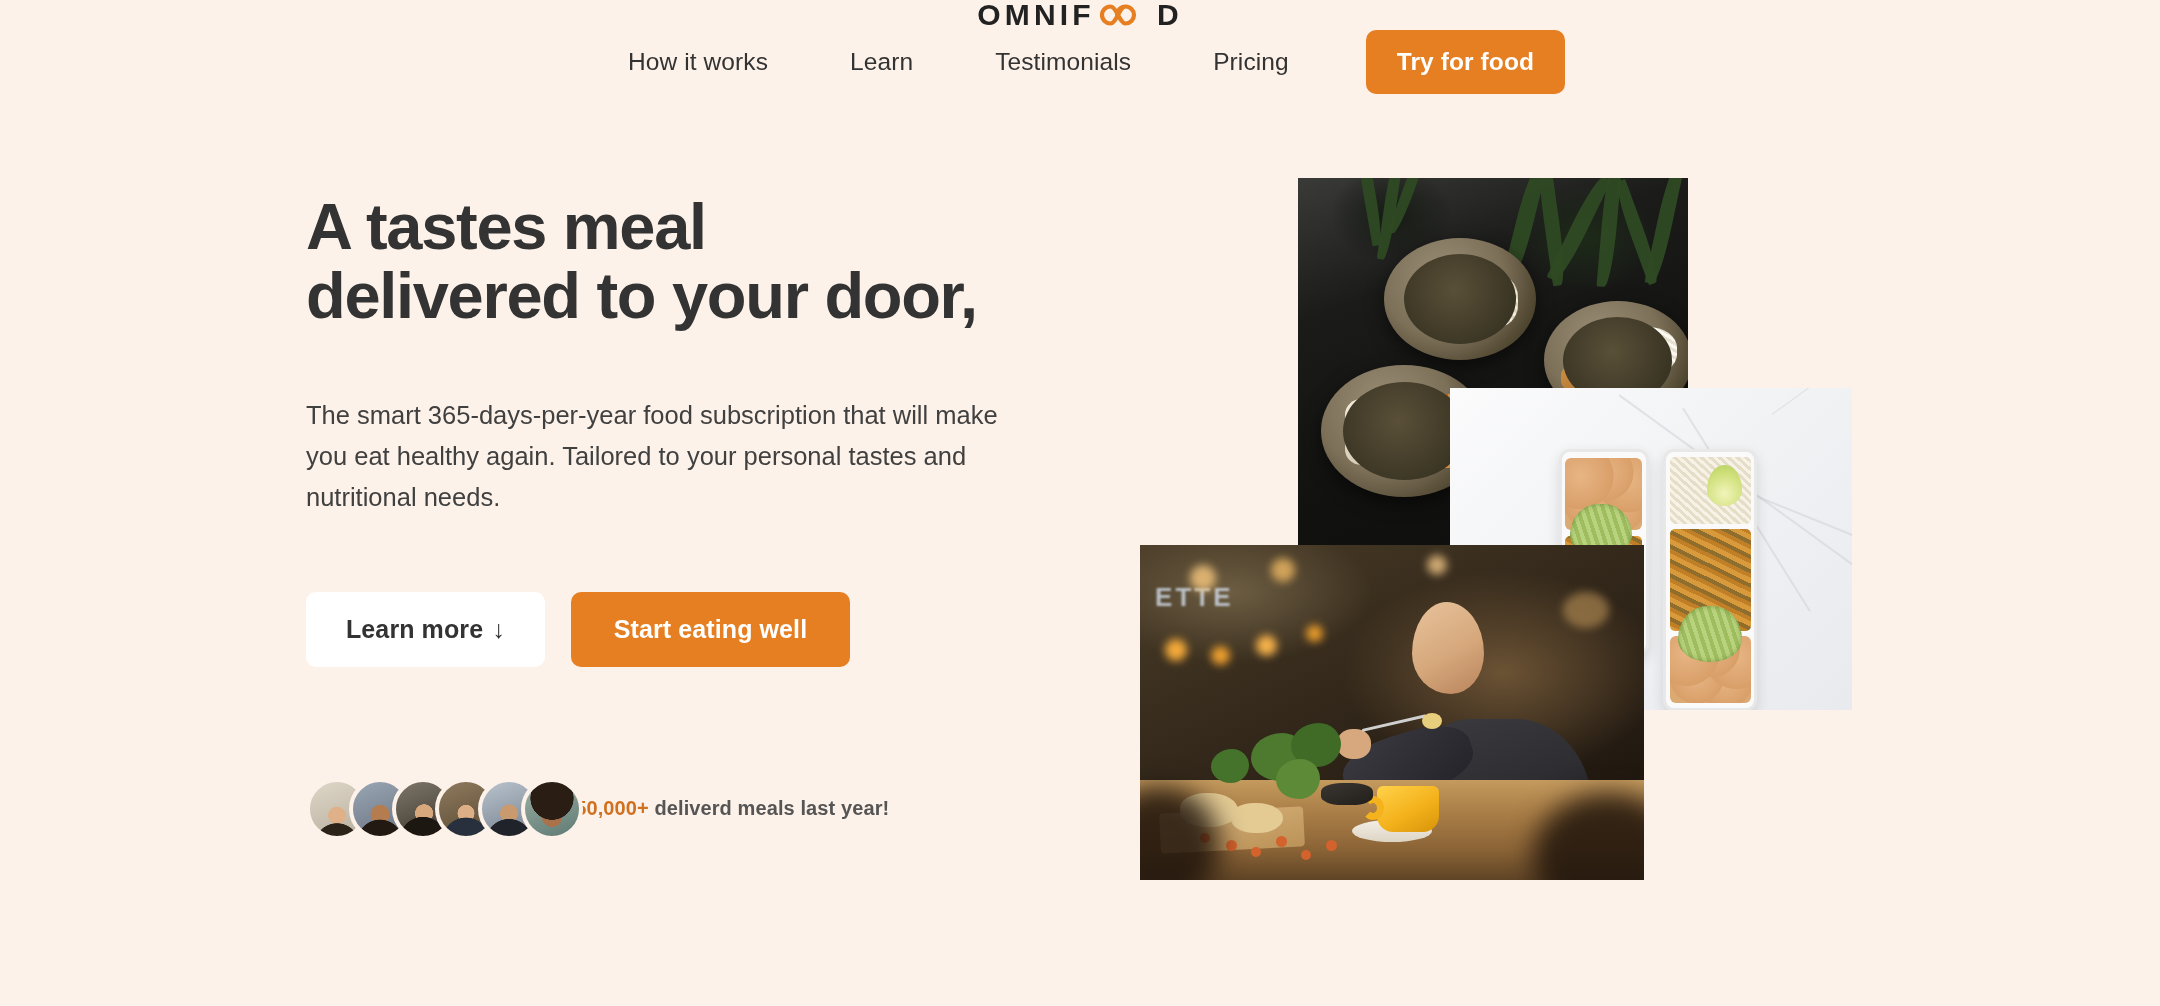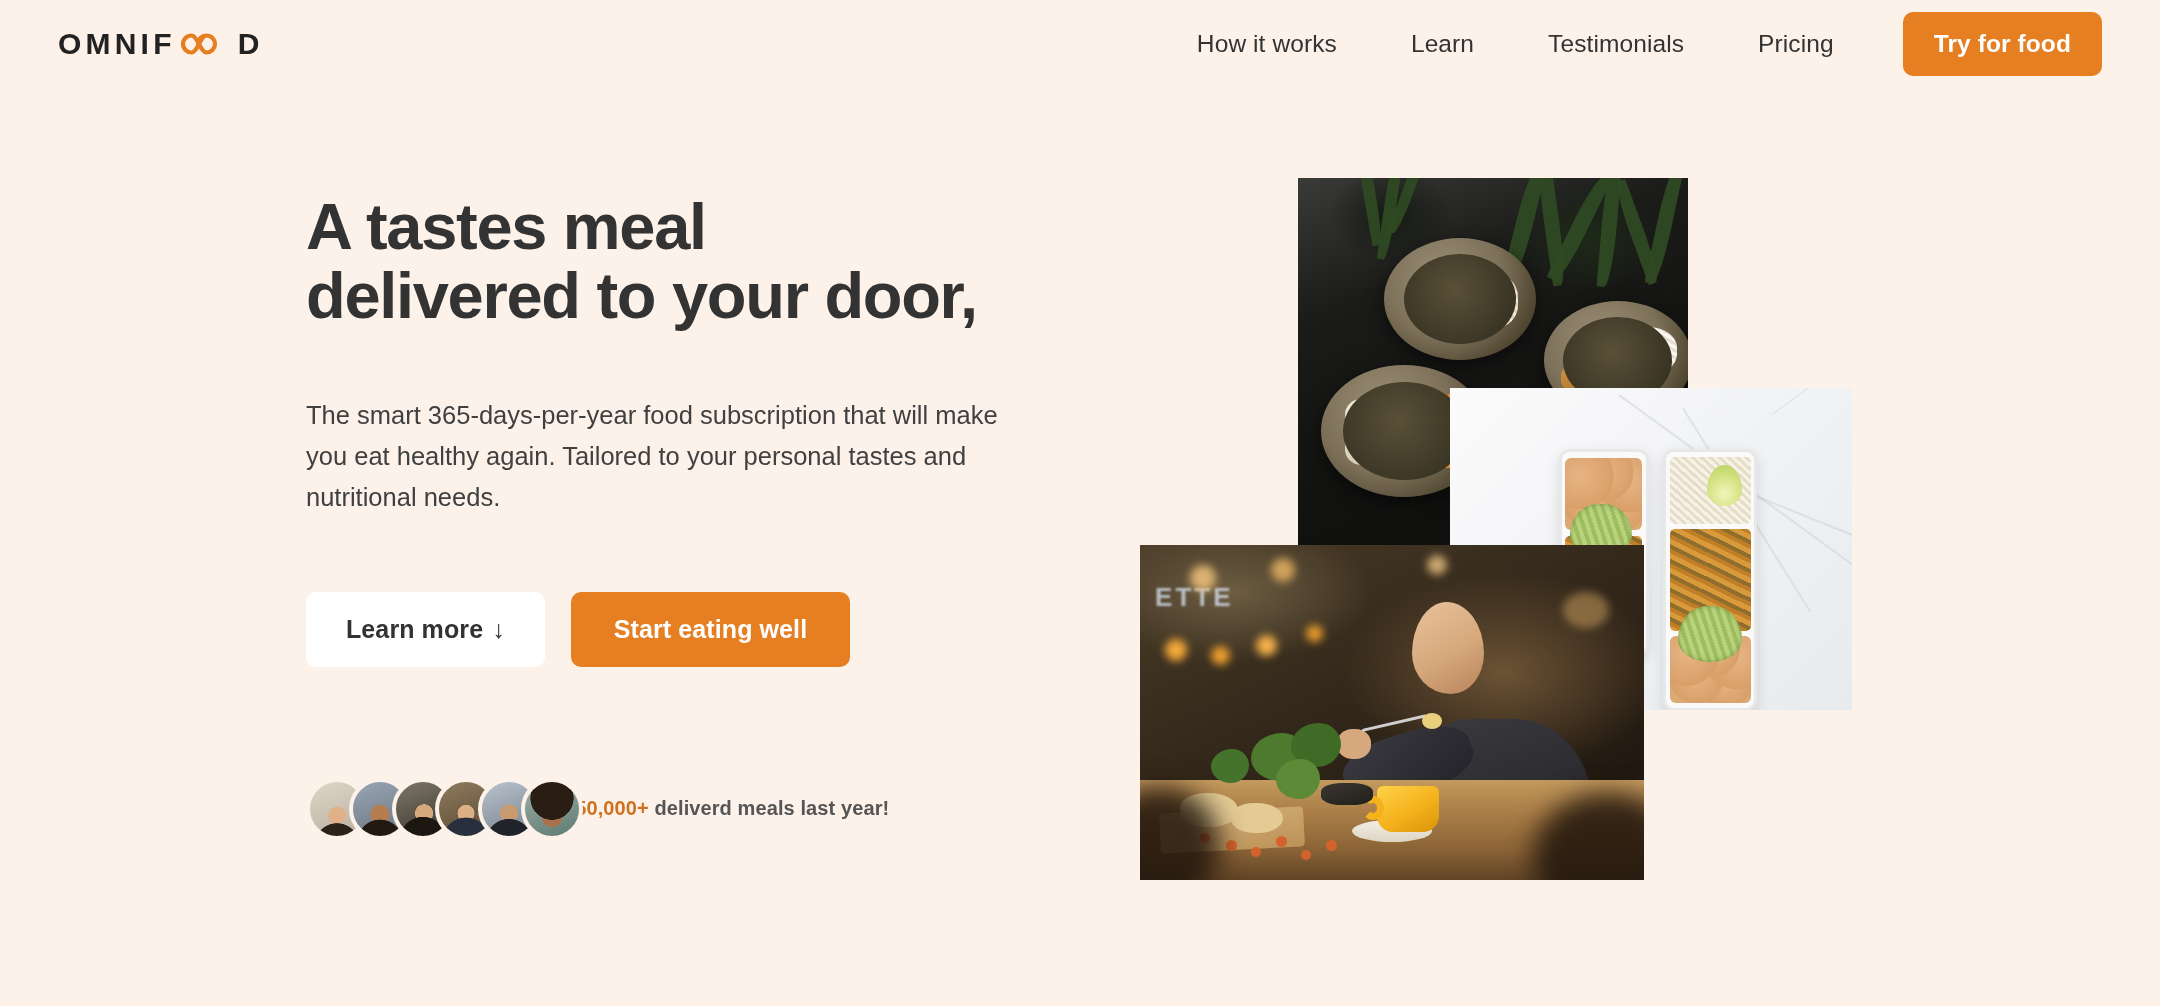--- a/index.html
+++ b/index.html
@@ -10,30 +10,31 @@
     font-family:"Liberation Sans", sans-serif;
     overflow:hidden;
   }
   .page { position:relative; width:2160px; height:1006px; background:#fdf2e9; }
 
   
   .header {
     position:absolute; top:0; left:0; width:2160px; height:88px;
     display:flex; align-items:center; justify-content:space-between;
     padding:0 58px;
+    flex-direction:column;
   }
   .logo {
     display:flex; align-items:center;
     font-size:30px; font-weight:700; letter-spacing:4.2px;
     color:#222; line-height:1;
   }
   .logo .seg { display:block; }
   .logo .infinity { display:inline-flex; align-items:center; margin:0 4px 0 2px; }
 
-  .nav { display:flex; align-items:center; gap:8px; }
+  .nav { display:flex; align-items:center; gap:16px; }
   .nav-link {
     font-size:24.5px; font-weight:500; color:#333;
     text-decoration:none; padding:0 33px; white-space:nowrap;
     letter-spacing:.1px;
   }
   .nav-cta {
     margin-left:28px;
     background:#e67e22; color:#fff;
     font-size:24.5px; font-weight:600;
     padding:18px 31px; border-radius:10px; border:none;

